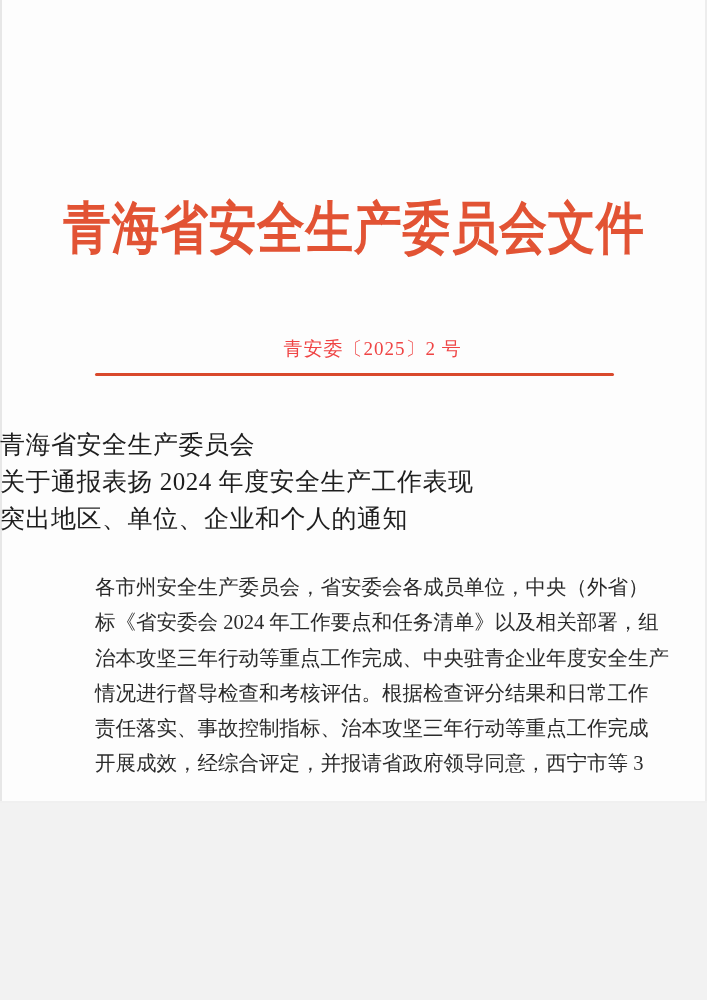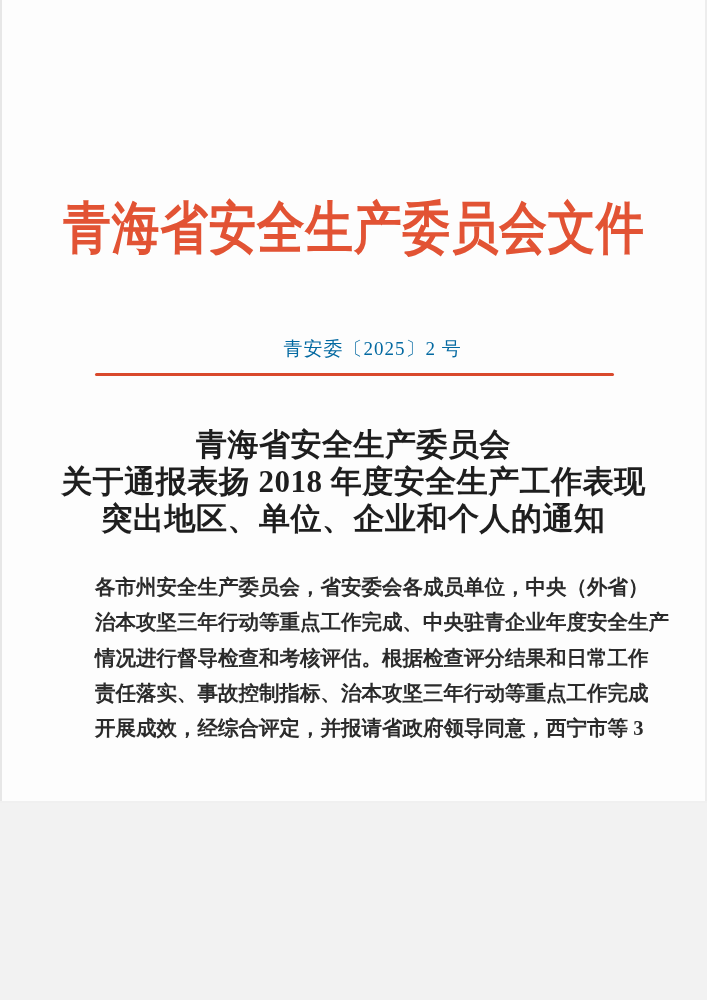--- a/index.html
+++ b/index.html
@@ -43,62 +43,60 @@
     line-height: 64px;
   }
 
   .doc-number {
     position: absolute;
     top: 336px;
     left: 0;
     right: 0;
     text-align: center;
     font-size: 19px;
-    color: #0369a1;
+    color: #ef4444;
     letter-spacing: 1px;
     padding-left: 38px;
   }
 
   .divider {
     position: absolute;
     top: 373px;
     left: 95px;
     width: 519px;
     height: 3px;
     border-radius: 2px;
   }
 
   .doc-title {
     position: absolute;
     top: 426px;
     left: 0;
     right: 0;
-    text-align: center;
-    font-weight: bold;
+    font-weight: normal;
     color: #1e1e1e;
-    font-size: 31px;
+    font-size: 25px;
     line-height: 37px;
     letter-spacing: 0.5px;
   }
 
   .body-block {
     position: absolute;
     top: 570px;
     left: 95px;
     width: 520px;
     font-size: 20.5px;
     color: #2b2b2b;
   }
   .body-line {
     height: 35.3px;
     line-height: 35.3px;
     text-align: justify;
     text-align-last: justify;
     white-space: nowrap;
-    font-weight: bold;
   }
   .body-line.short {
     text-align-last: left;
   }
   .body-line.indent {
     text-indent: 2em;
   }
 
   .page-footer {
     position: absolute;
@@ -121,26 +119,27 @@
   <div class="banner">
     <span class="banner-text" style="color: rgb(226, 83, 52);">青海省安全生产委员会文件</span>
   </div>
 
   <div class="doc-number">青安委〔2025〕2 号</div>
 
   <div class="divider" style="background: rgb(217, 73, 44);"></div>
 
   <div class="doc-title">
     <div class="title-line">青海省安全生产委员会</div>
-    <div class="title-line">关于通报表扬 2018 年度安全生产工作表现</div>
+    <div class="title-line">关于通报表扬 2024 年度安全生产工作表现</div>
     <div class="title-line">突出地区、单位、企业和个人的通知</div>
   </div>
 
   <div class="body-block">
     <div class="body-line">各市州安全生产委员会，省安委会各成员单位，中央（外省）</div>
+    <div class="body-line">标《省安委会 2024 年工作要点和任务清单》以及相关部署，组</div>
     <div class="body-line">治本攻坚三年行动等重点工作完成、中央驻青企业年度安全生产</div>
     <div class="body-line">情况进行督导检查和考核评估。根据检查评分结果和日常工作</div>
     <div class="body-line">责任落实、事故控制指标、治本攻坚三年行动等重点工作完成</div>
     <div class="body-line">开展成效，经综合评定，并报请省政府领导同意，西宁市等 3</div>
   </div>
 
   <div class="page-footer">— 1 —</div>
 
 </div>
 

